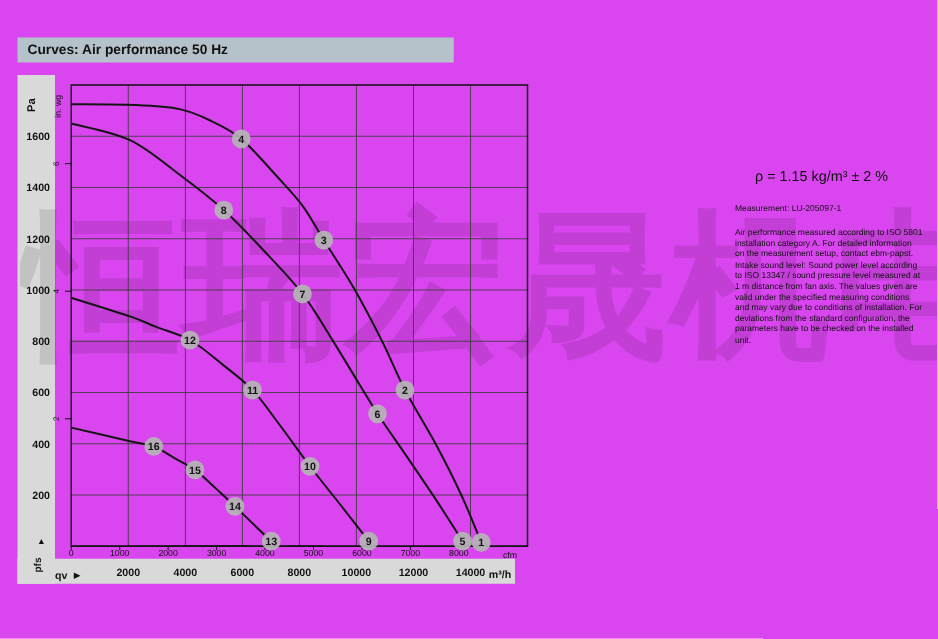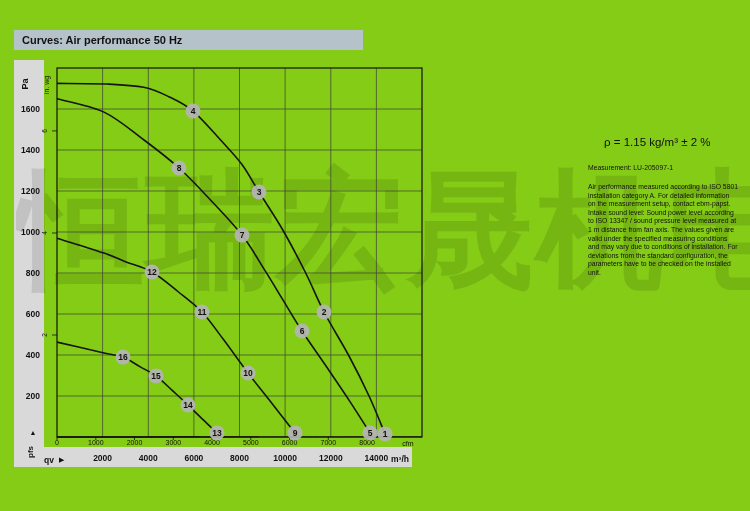--- a/index.html
+++ b/index.html
@@ -1,16 +1,16 @@
 <!DOCTYPE html>
 <html style="--title-bg: #b6c2ca; --strip-bg: #d9d9d9;"><head>
 <meta charset="utf-8">
 <style>
   html,body{margin:0;padding:0;background:#fff;}
-  .page{position:relative;width:750px;height:511px;background:#84cc16;overflow:hidden;
+  .page{position:relative;width:750px;height:511px;background:#d946ef;overflow:hidden;
         font-family:"Liberation Sans",sans-serif;color:#111;}
   .title-bar{position:absolute;left:14px;top:30px;width:349px;height:20px;
         background:var(--title-bg,#b6c2ca);box-sizing:border-box;padding-left:8px;
         font-size:11px;font-weight:bold;line-height:20px;z-index:2;}
   .strip{position:absolute;background:var(--strip-bg,#d9d9d9);z-index:0;}
   .strip-left{left:14px;top:60px;width:30px;height:407px;}
   .strip-bottom{left:14px;top:447px;width:398px;height:20px;}
   .watermark{position:absolute;left:16px;top:150px;width:734px;height:170px;
         font-size:128px;font-weight:bold;letter-spacing:2px;white-space:nowrap;
         color:#000;opacity:0.10;overflow:hidden;z-index:1;line-height:160px;}

